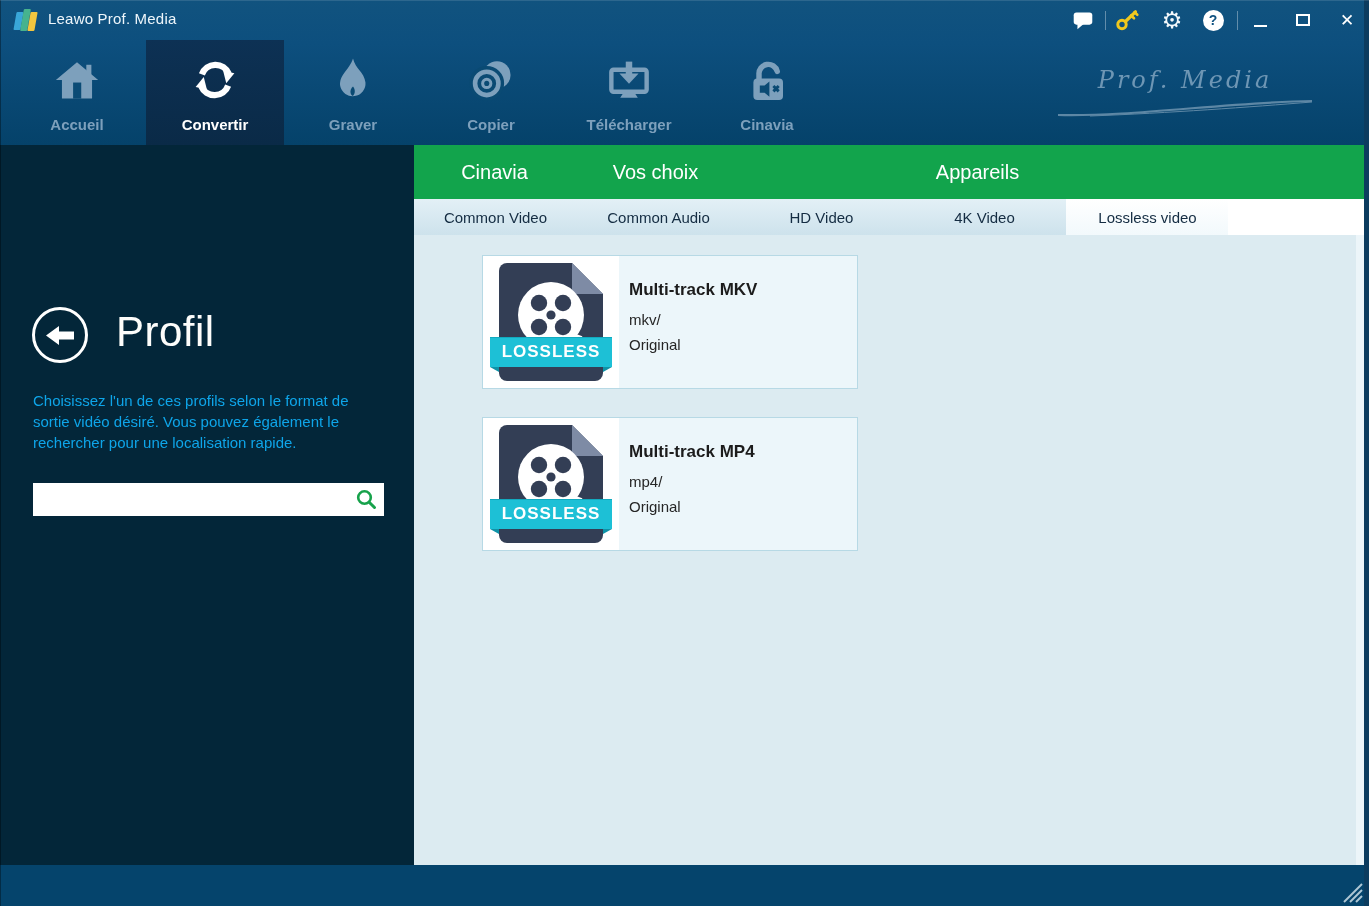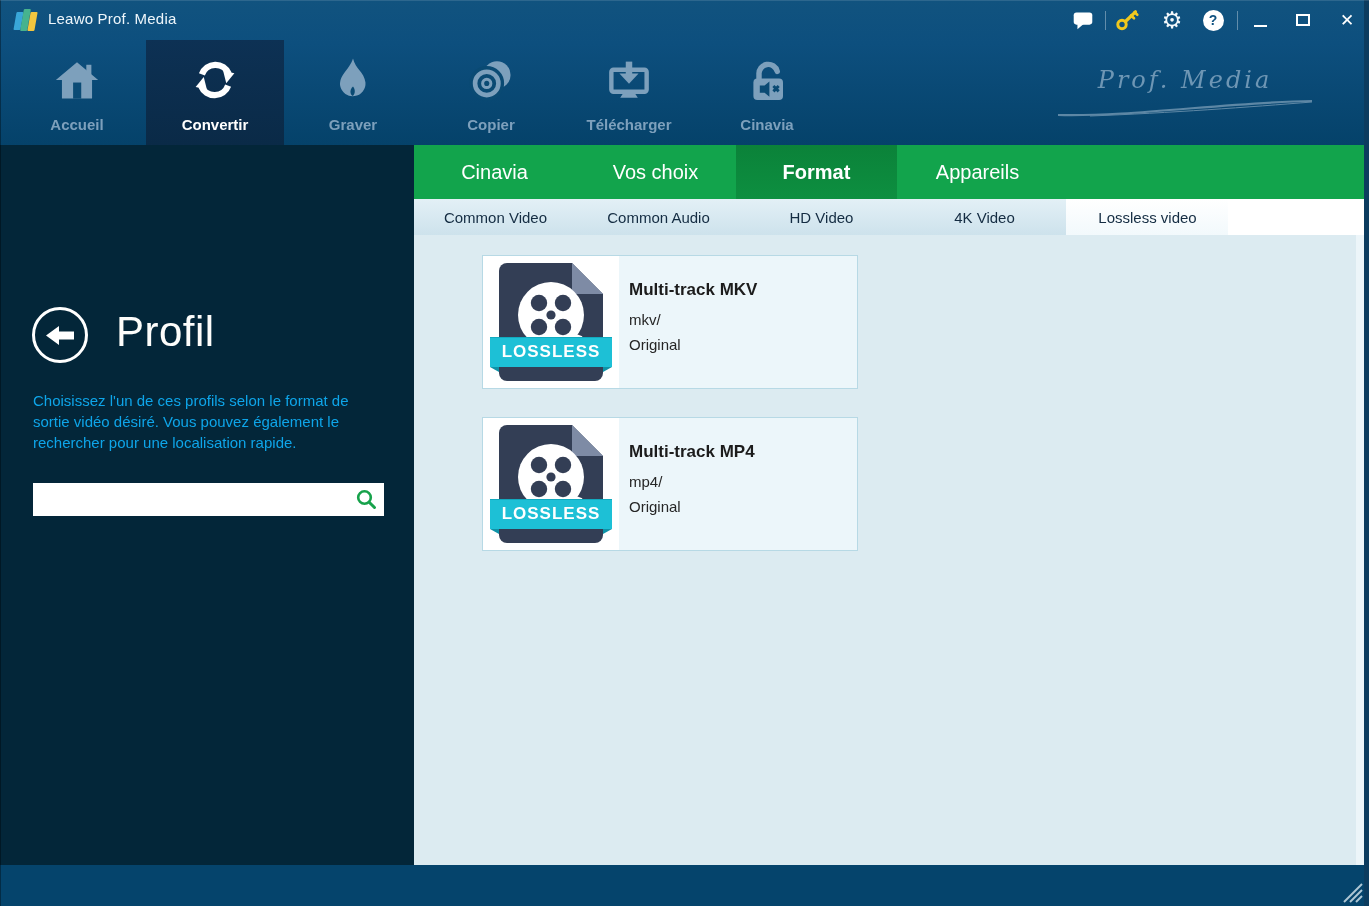--- a/index.html
+++ b/index.html
@@ -243,23 +243,20 @@
     </div>
   </div>
 
   <div class="format-tabs">
     <div class="ftab" style="left:0px;">
         <span>Cinavia</span>
       </div>
     <div class="ftab" style="left:161px;">
         <span>Vos choix</span>
       </div>
-    <div class="ftab active" style="left:322px;">
-        <span>Format</span>
-      </div>
     <div class="ftab" style="left:483px;">
         <span>Appareils</span>
       </div>
   </div>
 
   <div class="cat-tabs">
     <div class="ctab" style="left:163px;">
         <span>Common Audio</span>
       </div>
     <div class="ctab" style="left:0px;">

